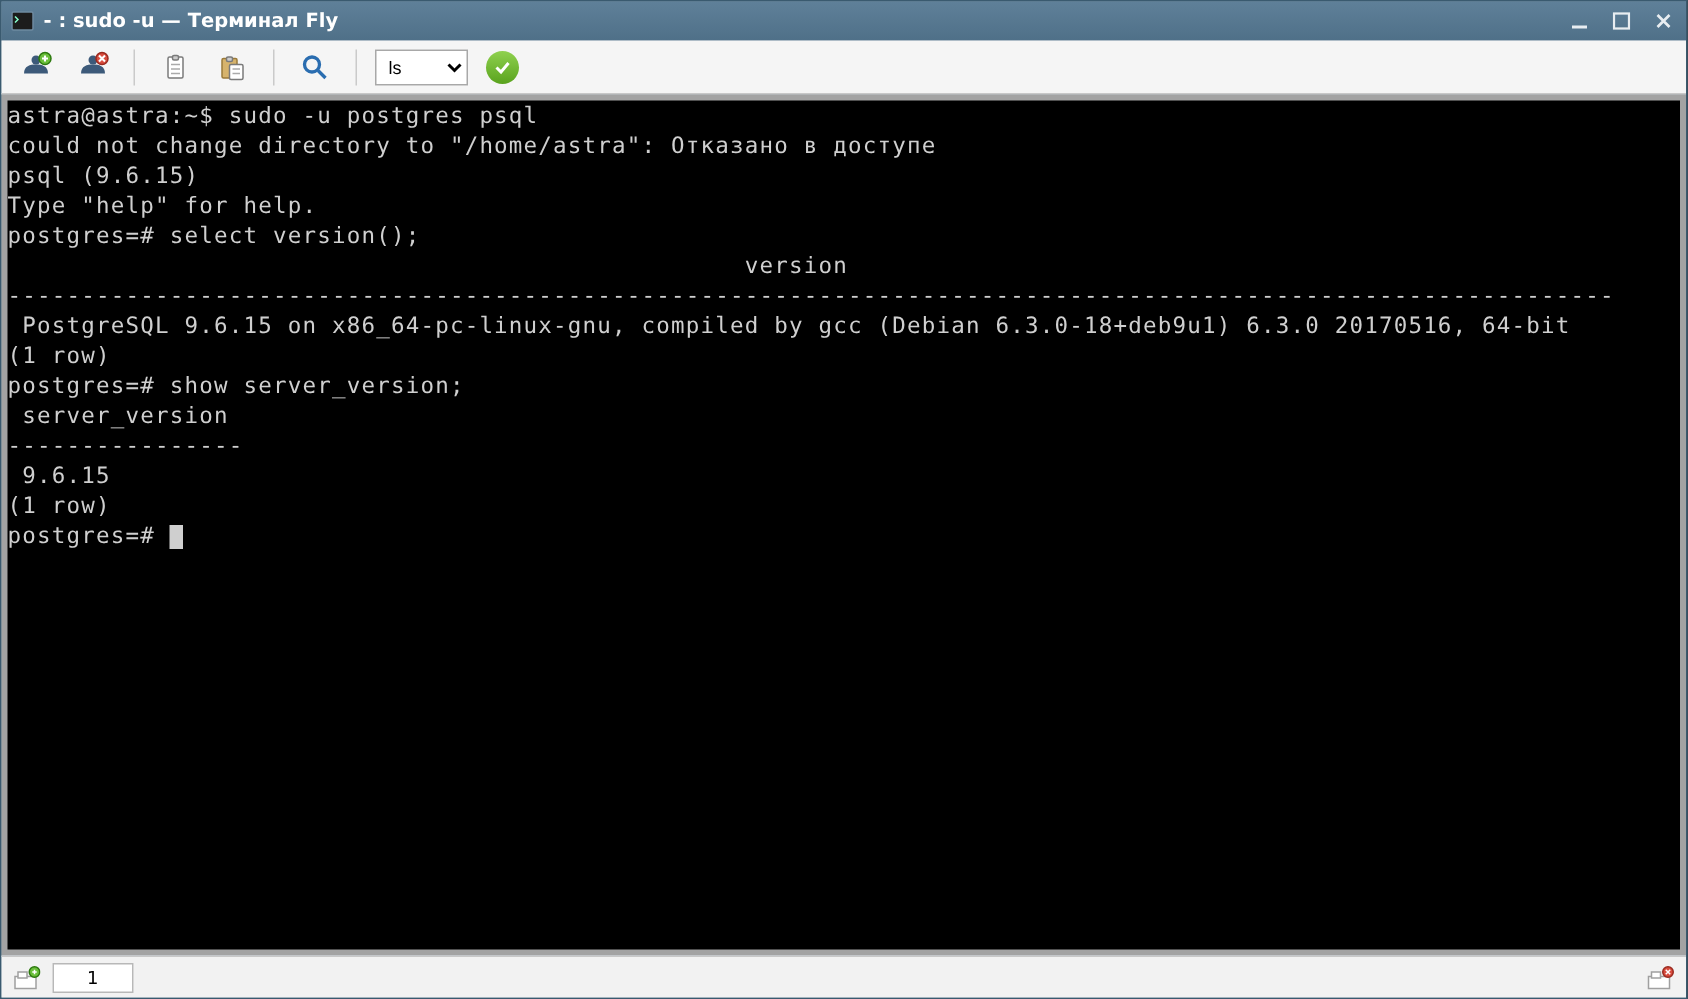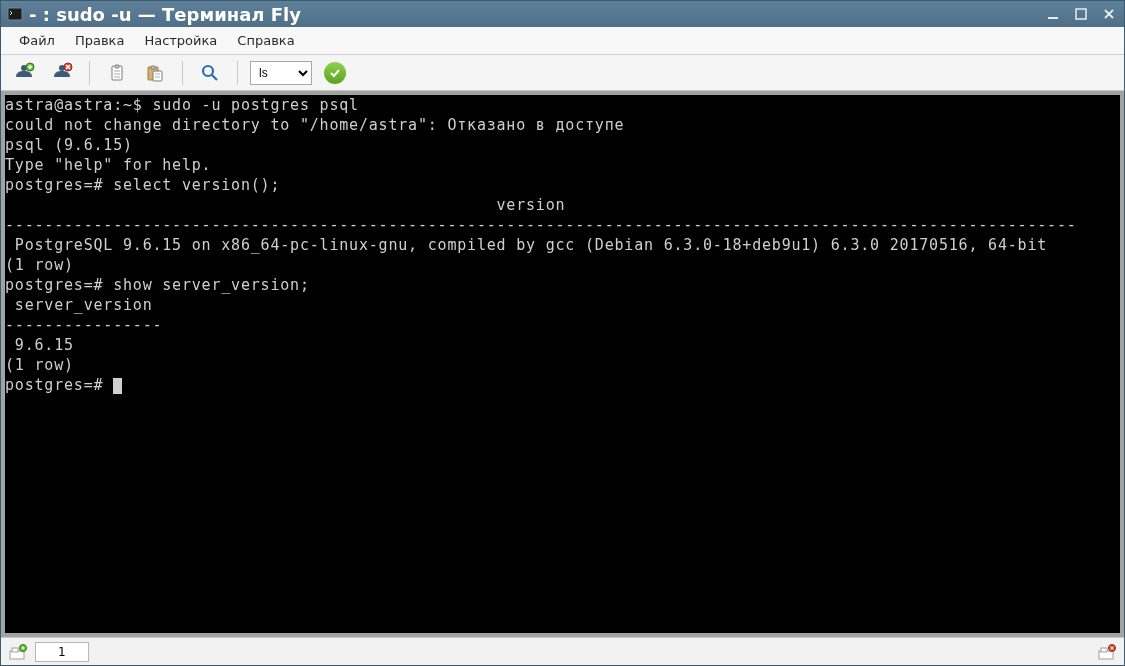--- a/index.html
+++ b/index.html
@@ -17,21 +17,21 @@
   display: flex;
   flex-direction: column;
 }
 .titlebar {
   height: 26px;
   background: linear-gradient(180deg, #5f8099 0%, #4f7088 100%);
   display: flex;
   align-items: center;
   padding: 0 6px;
   color: #fff;
-  font-size: 18px;
+  font-size: 13px;
 }
 .titlebar .app-icon {
   width: 16px; height: 16px;
   margin-right: 6px;
   display: flex; align-items: center; justify-content: center;
 }
 .titlebar .title-text { flex: 0 0 auto; font-weight: bold; }
 .titlebar .spacer { flex: 1; }
 .titlebar .win-controls { display: flex; gap: 10px; align-items: center; }
 .titlebar .win-btn {
@@ -167,26 +167,20 @@
           </svg>
       </span>
       <span class="win-btn">
         <svg width="12" height="12" viewBox="0 0 12 12">
             <path d="M2 2 L10 10 M10 2 L2 10" stroke="#e8edf1" stroke-width="1.8"></path>
           </svg>
       </span>
     </span>
   </div>
 
-  <div class="menubar">
-    <span class="menu-item">Файл</span>
-    <span class="menu-item">Правка</span>
-    <span class="menu-item">Настройка</span>
-    <span class="menu-item">Справка</span>
-  </div>
 
   <div class="toolbar">
     <span class="tbtn">
       <svg width="22" height="22" viewBox="0 0 22 22">
           <path d="M3 15 C3 10 7 9 11 9 C15 9 19 10 19 15 Z" fill="#3d5a7a"></path>
           <circle cx="11" cy="6" r="3" fill="#3d5a7a"></circle>
           <circle cx="17" cy="5" r="4" fill="#6bbf3b" stroke="#2d7a0f"></circle>
           <path d="M17 3 v4 M15 5 h4" stroke="#fff" stroke-width="1.4"></path>
         </svg>
     </span>

